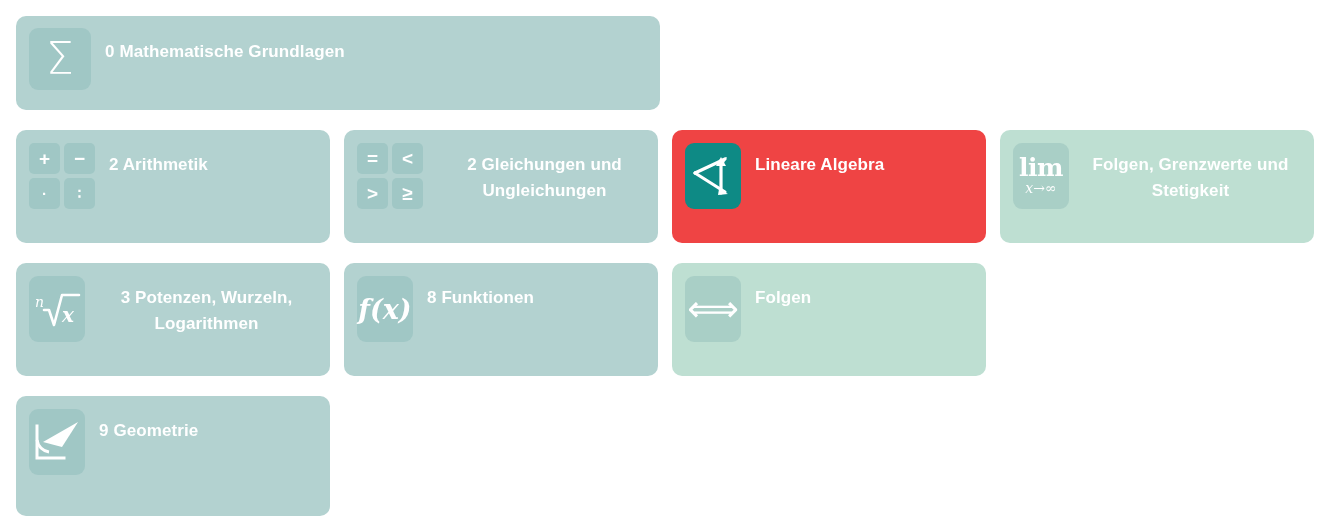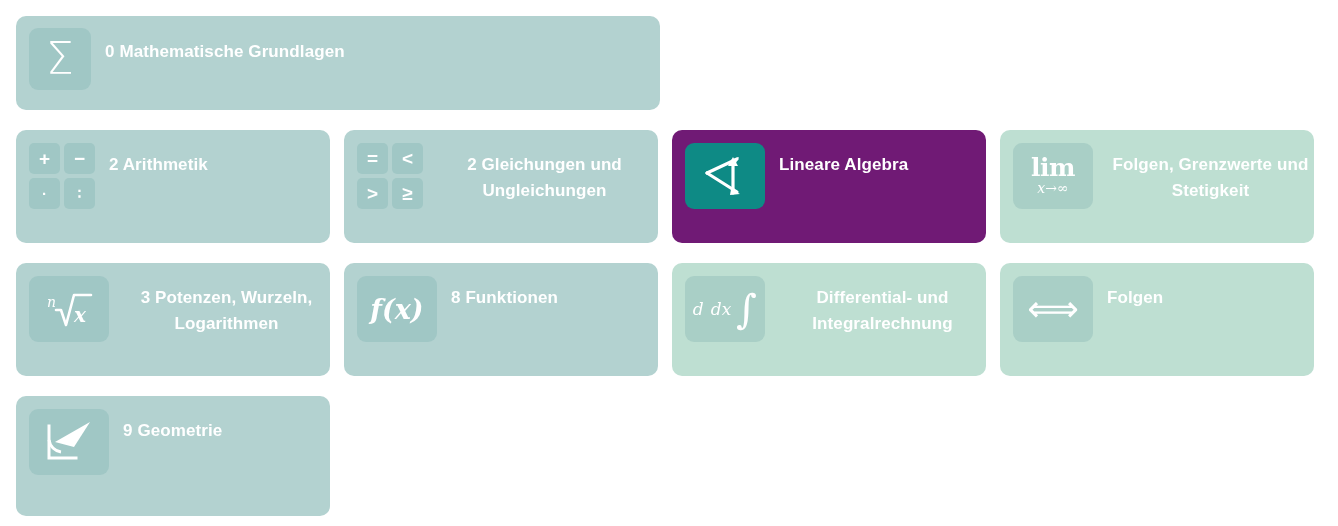--- a/index.html
+++ b/index.html
@@ -25,25 +25,25 @@
   }
   
   .card.wide   { width: 644px; height: 94px; }
   .card.normal { width: 314px; height: 113px; }
   .card.r3     { width: 314px; height: 113px; }
   .card.r4     { width: 314px; height: 120px; }
 
   
   .card.teal     { background: #b3d2d0; }
   .card.mint     { background: #bedfd2; }
-  .card.active   { background: #701a75; }
+  .card.active   { background: #ef4444; }
 
   .icon-tile {
     flex: 0 0 auto;
-    width: 80px; height: 66px;
+    width: 56px; height: 66px;
     margin: 13px 0 0 13px;
     border-radius: 9px;
     display: flex;
     align-items: center;
     justify-content: center;
     position: relative;
   }
   .card.teal   .icon-tile { background: #a0c7c5; }
   .card.mint   .icon-tile { background: #a9cfc6; }
   .card.active .icon-tile { background: #0e8a85; }
@@ -187,33 +187,20 @@
       <div class="title">3 Potenzen, Wurzeln, Logarithmen</div>
     </div>
 
     <div class="card r3 teal">
       <div class="icon-tile">
         <span class="glyph fx">f(x)</span>
       </div>
       <div class="title left">8 Funktionen</div>
     </div>
 
-    <div class="card r3 mint">
-      <div class="icon-tile">
-        <div class="frac-box">
-          <span class="frac">
-            <span class="num">d</span>
-            <span class="bar"></span>
-            <span class="den">dx</span>
-          </span>
-          <span class="intg">∫</span>
-        </div>
-      </div>
-      <div class="title">Differential- und Integralrechnung</div>
-    </div>
 
     <div class="card r3 mint">
       <div class="icon-tile">
         <span class="glyph logic">⟺</span>
       </div>
       <div class="title left">Folgen</div>
     </div>
   </div>
 
   <div class="row">

